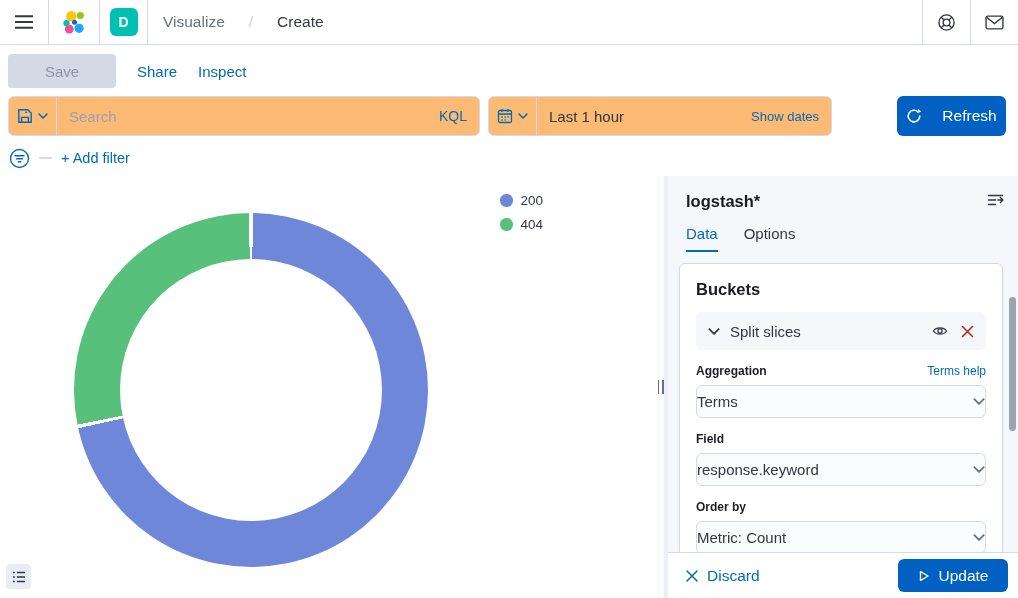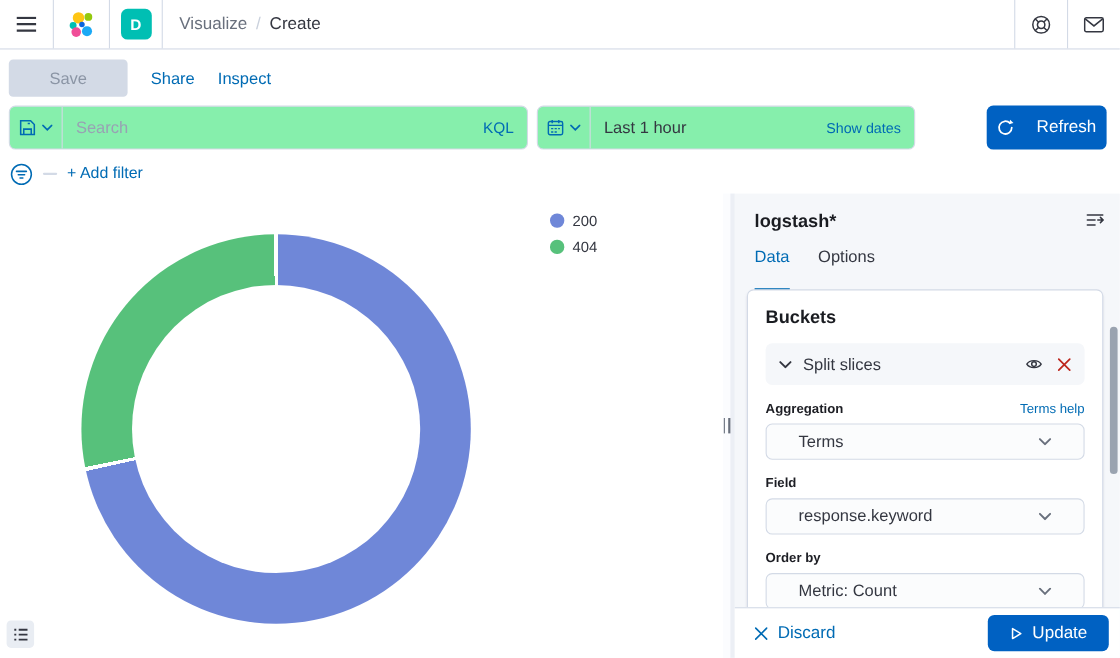--- a/index.html
+++ b/index.html
@@ -10,37 +10,37 @@
   .header { position:absolute; top:0; left:0; right:0; height:45px;
             border-bottom:1px solid #d3dae6; display:flex; align-items:stretch; background:#fff; }
   .hsec { display:flex; align-items:center; justify-content:center; }
   .hsec.bordered-r { border-right:1px solid #d3dae6; }
   .hsec.bordered-l { border-left:1px solid #d3dae6; }
   .hamburger-sec { width:49px; cursor:pointer; }
   .logo-sec { width:51px; }
   .space-sec { width:48px; }
   .space-badge { width:28px; height:28px; border-radius:6px; background:#00bfb3; color:#fff;
                  font-weight:bold; font-size:14px; display:flex; align-items:center; justify-content:center; cursor:pointer; }
-  .breadcrumb-sec { flex:1; justify-content:flex-start; padding-left:15px; gap:8px; font-size:15.5px; }
+  .breadcrumb-sec { flex:1; justify-content:flex-start; padding-left:15px; gap:24px; font-size:15.5px; }
   .crumb-dim { color:#69707d; }
   .crumb-sep { color:#c9d0dc; }
   .crumb-cur { color:#343741; }
   .icon-sec { width:48px; cursor:pointer; }
 
   
   .toolbar { position:absolute; top:46px; left:0; right:0; height:50px;
              display:flex; align-items:center; padding-left:8px; background:#fff; }
   .save-btn { width:108px; height:34px; border:none; border-radius:4px; background:#d3dae6;
               color:#8b95a5; font-size:15px; font-weight:500; font-family:inherit; }
   .tlink { margin-left:21px; color:#006bb4; font-size:15px; cursor:pointer; }
 
   
   .querybar { position:absolute; top:96px; left:0; right:0; height:40px; }
   .boxctl { position:absolute; top:0; height:40px; border:1px solid #d3dae6; border-radius:6px;
-            background:#86efac; display:flex; align-items:center; }
+            background:#fdba74; display:flex; align-items:center; }
   .search-box { left:8px; width:472px; }
   .date-box { left:488px; width:344px; }
   .seg-btn { width:48px; height:100%; border-right:1px solid #d3dae6; display:flex;
              align-items:center; justify-content:center; gap:5px; cursor:pointer; }
   .search-input { flex:1; border:none; outline:none; font-size:15px; padding:0 12px;
                   font-family:inherit; color:#343741; background:transparent; }
   .search-input::placeholder { color:#98a2b3; }
   .kql { padding:0 12px; color:#006bb4; font-size:14px; cursor:pointer; }
   .time-text { padding-left:12px; font-size:15px; color:#343741; cursor:pointer; }
   .show-dates { margin-left:auto; padding-right:12px; color:#006bb4; font-size:13px; cursor:pointer; }
@@ -72,39 +72,39 @@
              display:flex; align-items:center; justify-content:center; cursor:col-resize; }
   .grip { display:flex; gap:3px; }
   .grip span { display:block; width:1.5px; height:14px; background:#69707d; }
 
   
   .panel { flex:1; background:#f5f7fa; position:relative; }
   .p-head { padding:16px 10px 0 18px; display:flex; align-items:center; justify-content:space-between; }
   .p-title { font-size:16.5px; font-weight:bold; color:#1a1c21; }
   .collapse-btn { background:none; border:none; cursor:pointer; padding:0 4px; }
   .tabs { margin:14px 0 0 18px; display:flex; gap:26px; }
-  .tab { font-size:15px; cursor:pointer; padding-bottom:20px; }
+  .tab { font-size:15px; cursor:pointer; padding-bottom:8px; }
   .tab.active { color:#006bb4; font-weight:500; border-bottom:2px solid #006bb4; }
   .tab.idle { color:#343741; }
 
   .card { position:absolute; left:11px; top:87px; width:324px; height:300px; background:#fff;
           border:1px solid #d3dae6; border-radius:6px; box-shadow:0 2px 2px rgba(152,162,179,.15);
           padding:16px; overflow:hidden; }
   .buckets-h { font-size:16.5px; font-weight:bold; color:#1a1c21; margin-bottom:13px; }
   .agg-header { height:38px; background:#f5f7fa; border-radius:6px; display:flex;
                 align-items:center; padding:0 12px; cursor:pointer; }
   .agg-title { margin-left:10px; font-size:15px; color:#343741; }
   .agg-actions { margin-left:auto; display:flex; align-items:center; gap:13px; }
   .icon-btn { background:none; border:none; padding:0; cursor:pointer; display:flex; align-items:center; }
 
   .lbl-row { margin:14px 0 7px; display:flex; align-items:baseline; justify-content:space-between; }
   .lbl { font-size:12px; font-weight:bold; color:#1d1e24; }
   .help-link { font-size:12px; color:#006bb4; cursor:pointer; }
   .select { height:33px; border:1px solid #d3dae6; background:#fbfcfd; border-radius:6px;
-            display:flex; align-items:center; justify-content:space-between; padding:0 29px;
+            display:flex; align-items:center; justify-content:space-between; padding:0 0;
             font-size:15px; color:#343741; cursor:pointer; }
 
   .scroll-thumb { position:absolute; right:2px; top:121px; width:7px; height:134px;
                   background:#9aa3b0; border-radius:4px; }
 
   .p-footer { position:absolute; left:0; right:0; bottom:0; height:46px; background:#fff;
               border-top:1px solid #d3dae6; display:flex; align-items:center; padding:0 10px 0 18px; }
   .discard { display:flex; align-items:center; gap:9px; color:#006bb4; font-size:15.5px;
              background:none; border:none; cursor:pointer; font-family:inherit; }
   .update-btn { margin-left:auto; width:110px; height:33px; border:none; border-radius:6px;

